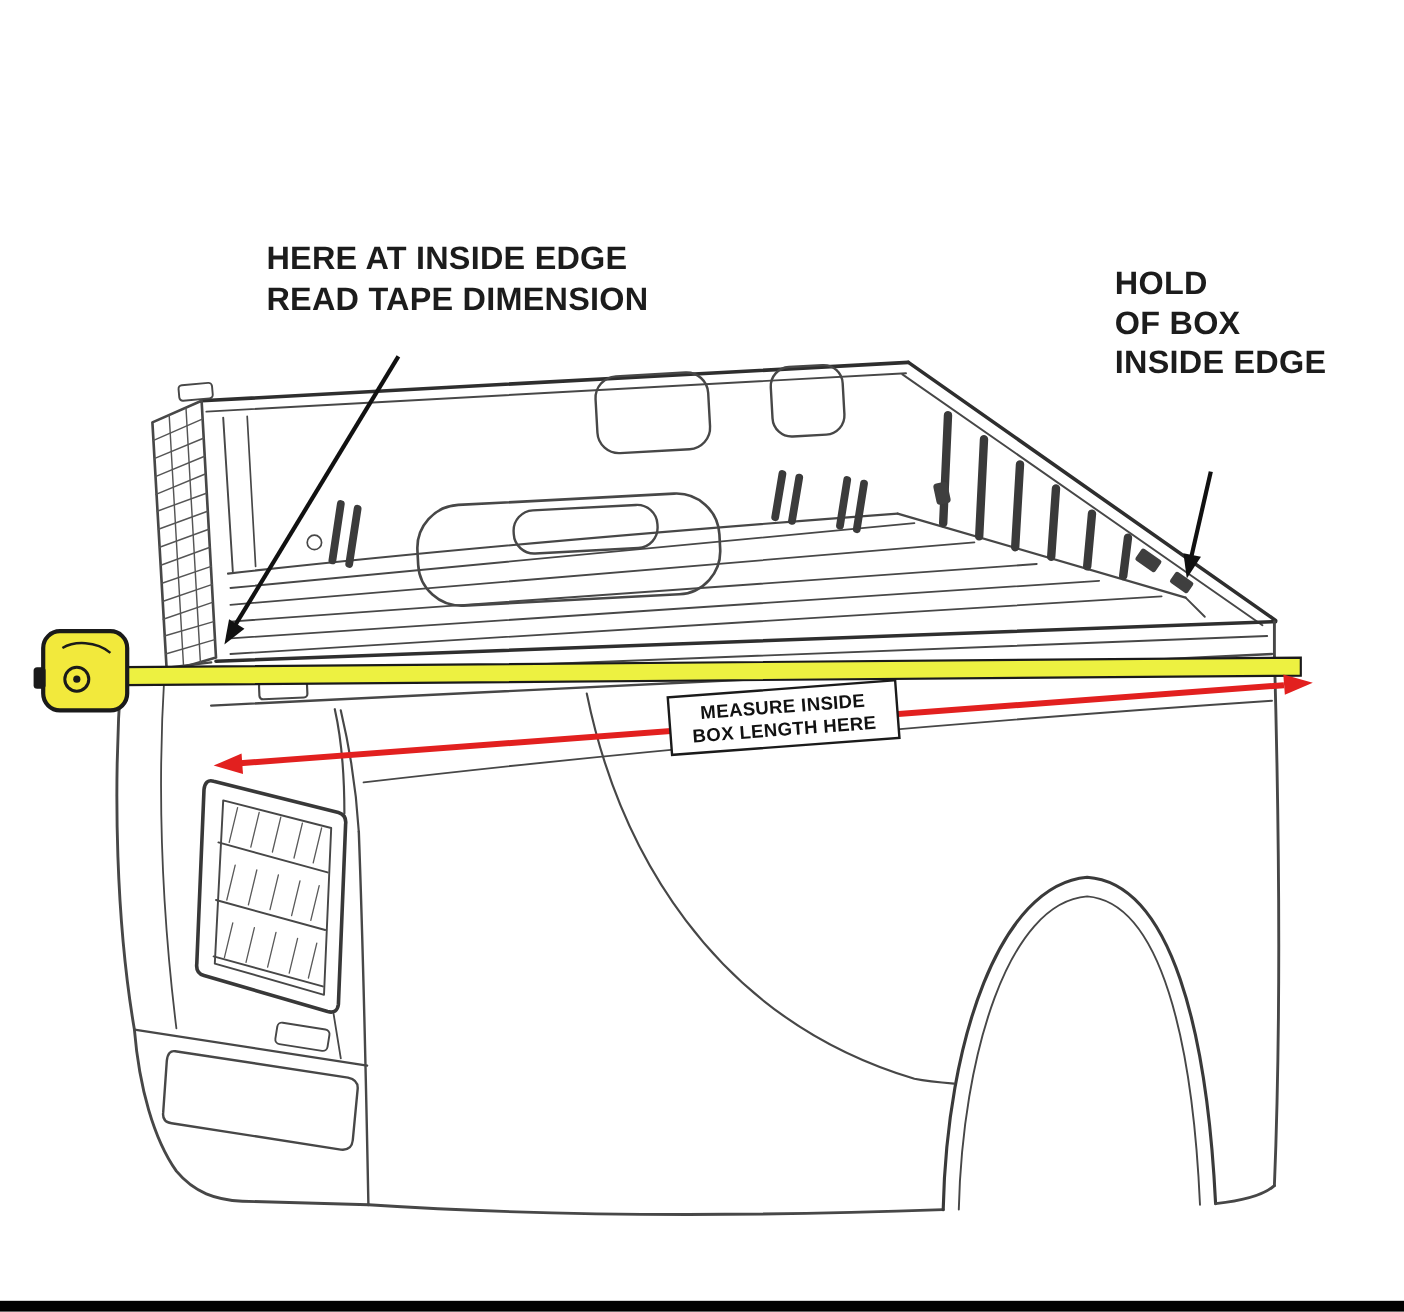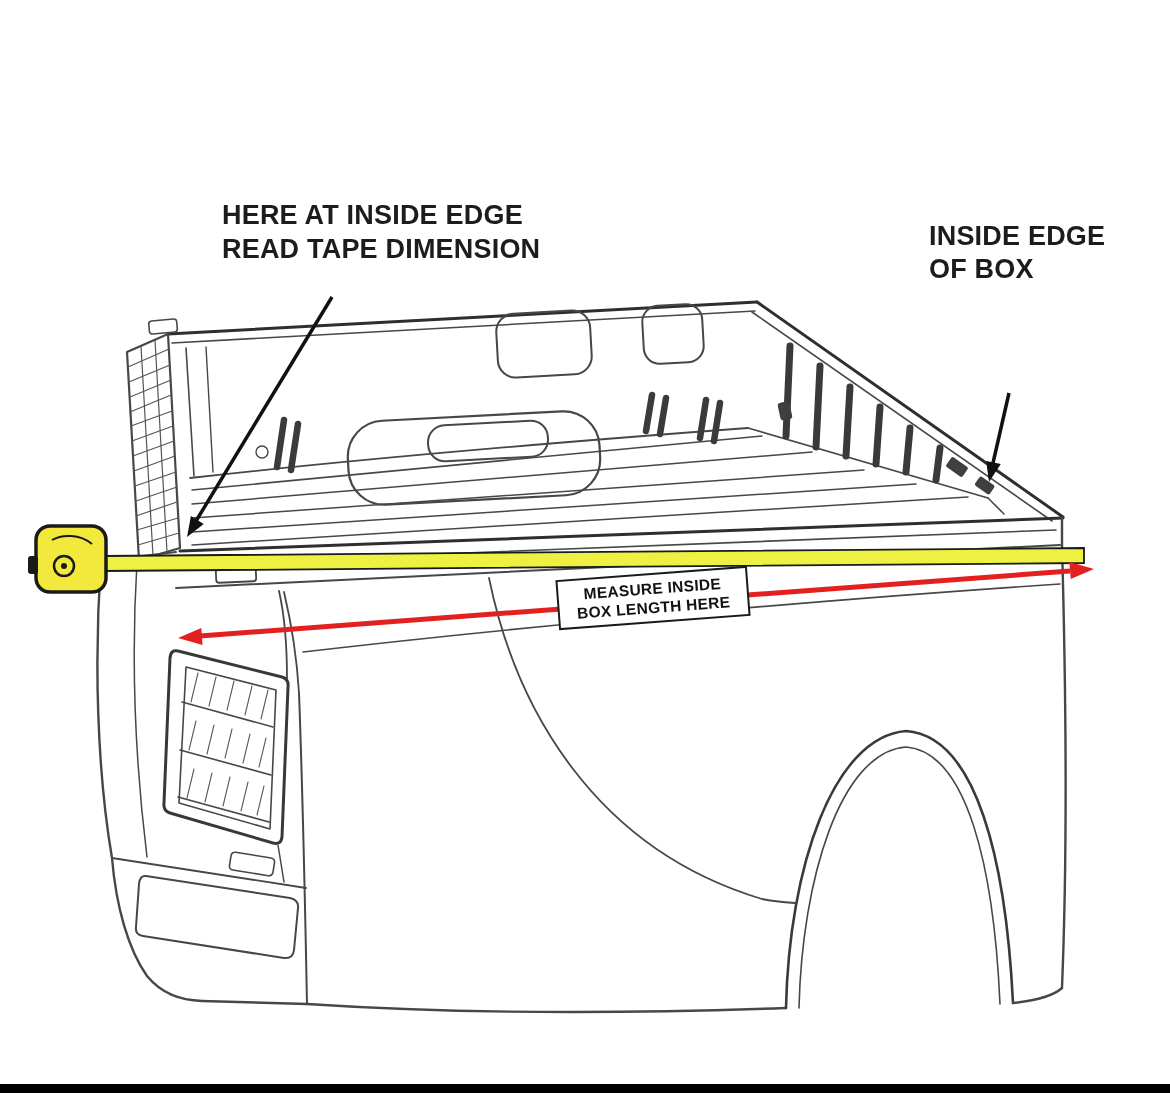--- a/index.html
+++ b/index.html
@@ -188,18 +188,19 @@
       <polygon points="989,482 986.2,461 1000.8,464" stroke="none"></polygon>
     </g>
   </svg>
 
   <div class="callout callout-left">
     <div>HERE AT INSIDE EDGE</div>
     <div>READ TAPE DIMENSION</div>
   </div>
 
   <div class="callout callout-right">
+    <div>HOLD</div>
+    <div>OF BOX</div>
     <div>INSIDE EDGE</div>
-    <div>OF BOX</div>
   </div>
 
   <div class="bottom-bar"></div>
 </div>
 
 </body></html>

